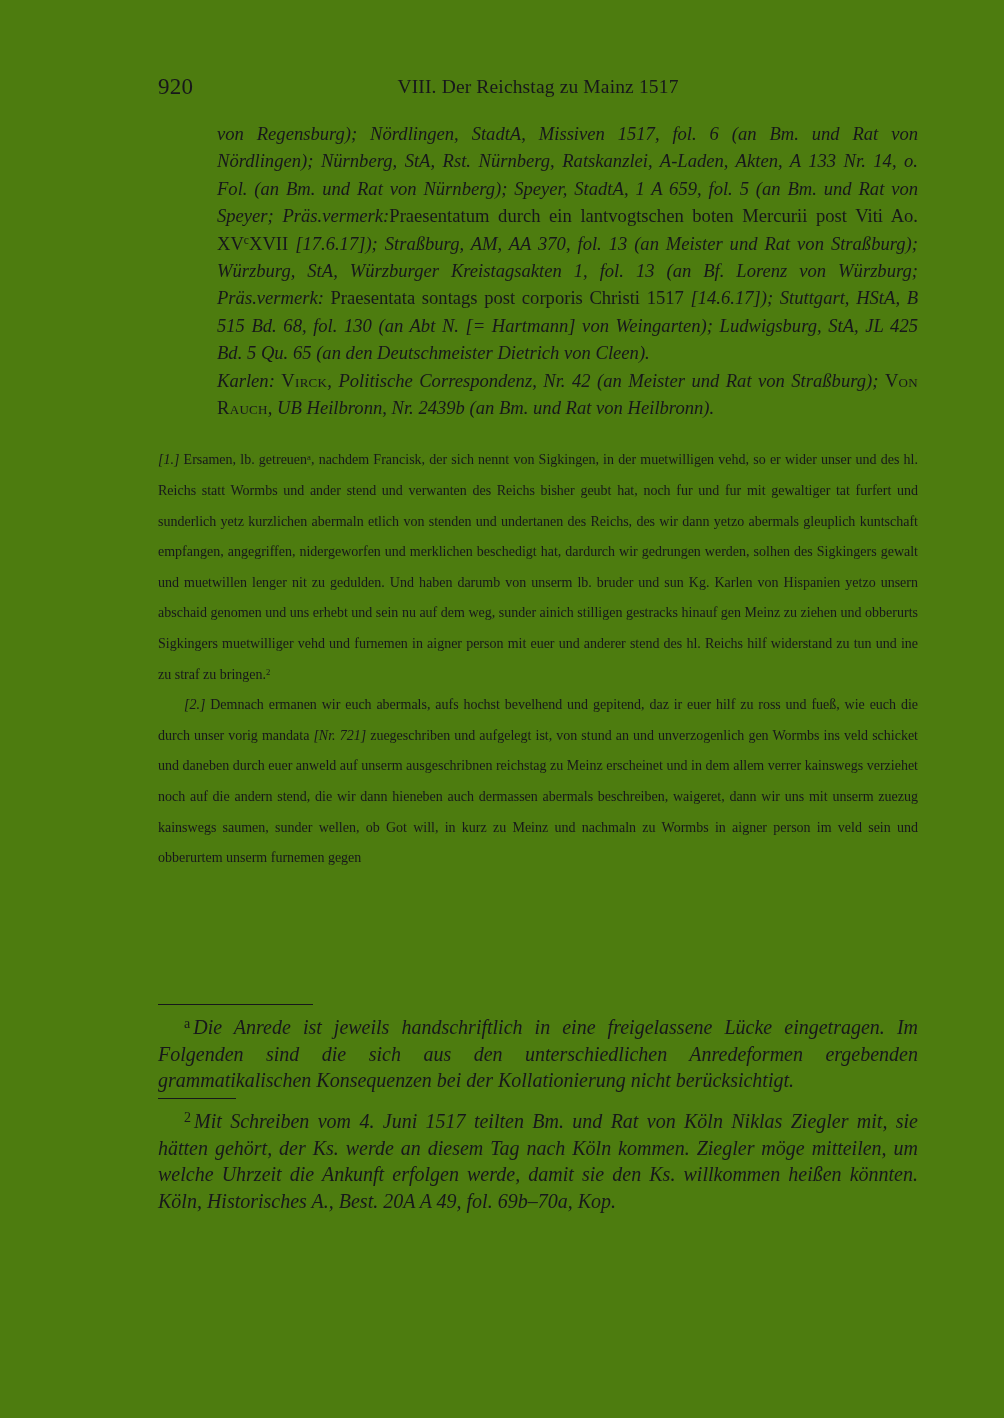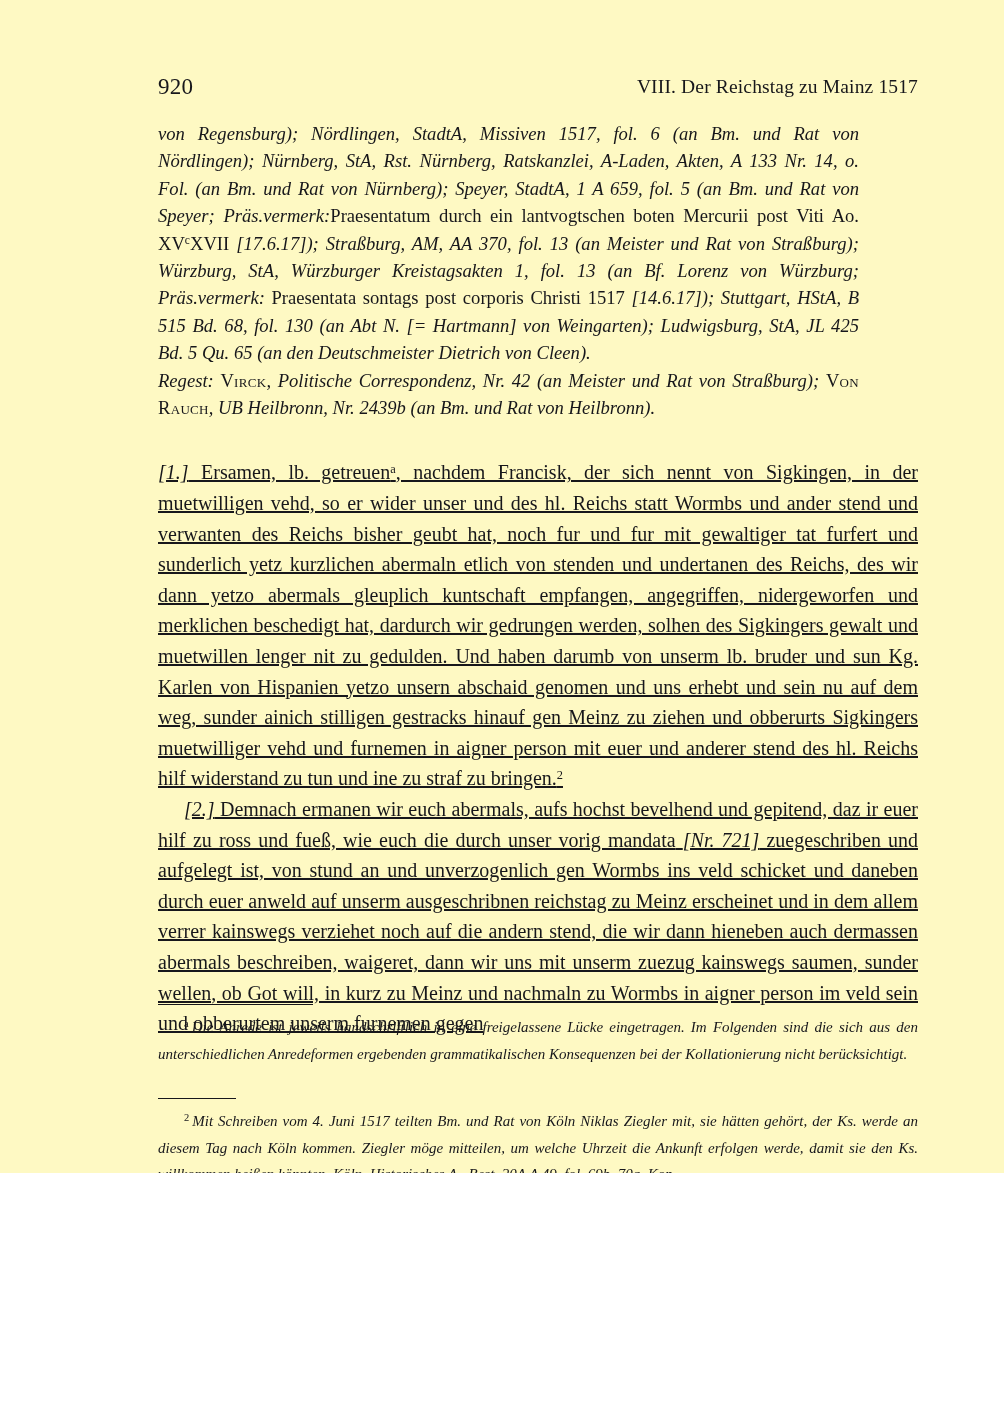--- a/index.html
+++ b/index.html
@@ -11,23 +11,23 @@
     width: 1004px;
     height: 1418px;
     font-family: "Liberation Serif", "DejaVu Serif", serif;
     color: #17171b;
     -webkit-font-smoothing: antialiased;
   }
 
   .page {
     position: relative;
     width: 1004px;
-    height: 1173px;
+    height: 1418px;
     overflow: hidden;
-    background: #fef9c3;
+    background: #4d7c0f;
   }
 
   
   .running-head {
     position: absolute;
     left: 158px;
     top: 74px;
     width: 760px;
     height: 26px;
   }
@@ -37,63 +37,63 @@
     top: 0;
     font-size: 23px;
     line-height: 26px;
     letter-spacing: 0.2px;
   }
   .head-title {
     position: absolute;
     left: 0;
     top: 0;
     width: 760px;
-    text-align: right;
+    text-align: center;
     font-size: 19.5px;
     line-height: 26px;
     letter-spacing: 0.15px;
   }
 
   
   .column {
     position: absolute;
     left: 158px;
     top: 120px;
     width: 760px;
   }
 
   
   .apparatus {
+    margin-left: 59px;
     width: 701px;
     font-size: 18.6px;
     line-height: 27.4px;
     text-align: justify;
     font-style: italic;
     hyphens: manual;
   }
   .apparatus p { margin: 0; }
   .apparatus .rm { font-style: normal; }
 
   
   .sc {
     font-variant: small-caps;
     font-style: normal;
     letter-spacing: 0.3px;
     font-family: Liberation Serif, serif;
   }
 
   
   .body-text {
-    margin-top: 36px;
+    margin-top: 24px;
     width: 760px;
-    font-size: 20px;
+    font-size: 14px;
     line-height: 30.6px;
     text-align: justify;
     hyphens: manual;
-    text-decoration: underline;
   }
   .body-text p { margin: 0; }
   .body-text p.indent { text-indent: 26px; }
   .it { font-style: italic; }
 
   sup {
     font-size: 0.62em;
     line-height: 0;
     vertical-align: 0.52em;
   }
@@ -109,21 +109,21 @@
 
   .fn-rule {
     height: 0;
     border-top: 1.2px solid #17171b;
     margin: 0 0 9px 0;
   }
   .fn-rule.long  { width: 155px; }
   .fn-rule.short { width: 78px; }
 
   .fn {
-    font-size: 15px;
+    font-size: 20px;
     line-height: 26.6px;
     text-align: justify;
     font-style: italic;
     hyphens: manual;
     margin: 0;
   }
   .fn + .fn { margin-top: 16px; }
   .fn.hang { text-indent: 26px; }
   .fn .rm { font-style: normal; }
   .fn .marker {
@@ -145,21 +145,21 @@
   </div>
 
   <div class="column">
 
     <div class="apparatus">
       <p><span>von Regensburg); Nördlingen, StadtA, Missiven 1517, fol. 6 (an Bm. und Rat von Nördlingen); Nürnberg, StA, Rst. Nürnberg, Ratskanzlei, A-Laden, Akten, A 133 Nr. 14, o. Fol. (an Bm. und Rat von Nürnberg); Speyer, StadtA, 1 A 659, fol. 5 (an Bm. und Rat von Speyer; Präs.vermerk:</span><span class="rm">Praesentatum durch ein lantvogtschen boten Mercurii post Viti Ao. XV</span><sup class="rm">c</sup><span class="rm">XVII</span>
         <span>[17.6.17]); Straßburg, AM, AA 370, fol. 13 (an Meister und Rat von Straßburg); Würzburg, StA, Würzburger Kreistagsakten 1, fol. 13 (an Bf. Lorenz von Würzburg; Präs.vermerk:</span>
         <span class="rm">Praesentata sontags post corporis Christi 1517</span>
         <span>[14.6.17]); Stuttgart, HStA, B 515 Bd. 68, fol. 130 (an Abt N. [= Hartmann] von Weingarten); Ludwigsburg, StA, JL 425 Bd. 5 Qu. 65 (an den Deutschmeister Dietrich von Cleen).</span></p>
 
-      <p><span>Regest:</span> <span class="sc">Virck</span><span>, Politische Correspondenz, Nr. 42 (an Meister und Rat von Straßburg);</span> <span class="sc">Von Rauch</span><span>, UB Heilbronn, Nr. 2439b (an Bm. und Rat von Heilbronn).</span></p>
+      <p><span>Karlen:</span> <span class="sc">Virck</span><span>, Politische Correspondenz, Nr. 42 (an Meister und Rat von Straßburg);</span> <span class="sc">Von Rauch</span><span>, UB Heilbronn, Nr. 2439b (an Bm. und Rat von Heilbronn).</span></p>
     </div>
 
     <div class="body-text">
 
       <p><span class="it">[1.]</span><span> Ersamen, lb. getreuen</span><sup>a</sup><span>, nachdem Francisk, der sich nennt von Sigkingen, in der muetwilligen vehd, so er wider unser und des hl. Reichs statt Wormbs und ander stend und verwanten des Reichs bisher geubt hat, noch fur und fur mit gewaltiger tat furfert und sunderlich yetz kurzlichen abermaln etlich von stenden und undertanen des Reichs, des wir dann yetzo abermals gleuplich kuntschaft empfangen, angegriffen, nidergeworfen und merklichen beschedigt hat, dardurch wir gedrungen werden, solhen des Sigkingers gewalt und muetwillen lenger nit zu gedulden. Und haben darumb von unserm lb. bruder und sun Kg. Karlen von Hispanien yetzo unsern abschaid genomen und uns erhebt und sein nu auf dem weg, sunder ainich stilligen gestracks hinauf gen Meinz zu ziehen und obberurts Sigkingers muetwilliger vehd und furnemen in aigner person mit euer und anderer stend des hl. Reichs hilf widerstand zu tun und ine zu straf zu bringen.</span><sup>2</sup></p>
 
       <p class="indent"><span class="it">[2.]</span><span> Demnach ermanen wir euch abermals, aufs hochst bevelhend und gepitend, daz ir euer hilf zu ross und fueß, wie euch die durch unser vorig mandata</span>
         <span class="it">[Nr. 721]</span><span> zuegeschriben und aufgelegt ist, von stund an und unverzogenlich gen Wormbs ins veld schicket und daneben durch euer anweld auf unserm ausgeschribnen reichstag zu Meinz erscheinet und in dem allem verrer kainswegs verziehet noch auf die andern stend, die wir dann hieneben auch dermassen abermals beschreiben, waigeret, dann wir uns mit unserm zuezug kainswegs saumen, sunder wellen, ob Got will, in kurz zu Meinz und nachmaln zu Wormbs in aigner person im veld sein und obberurtem unserm furnemen gegen</span></p>
 
     </div>

